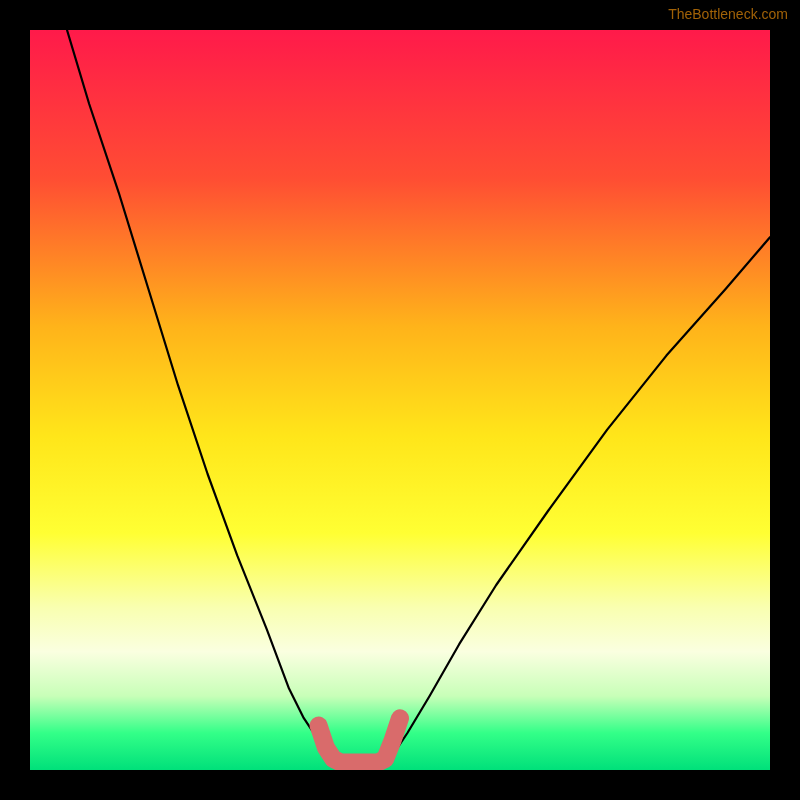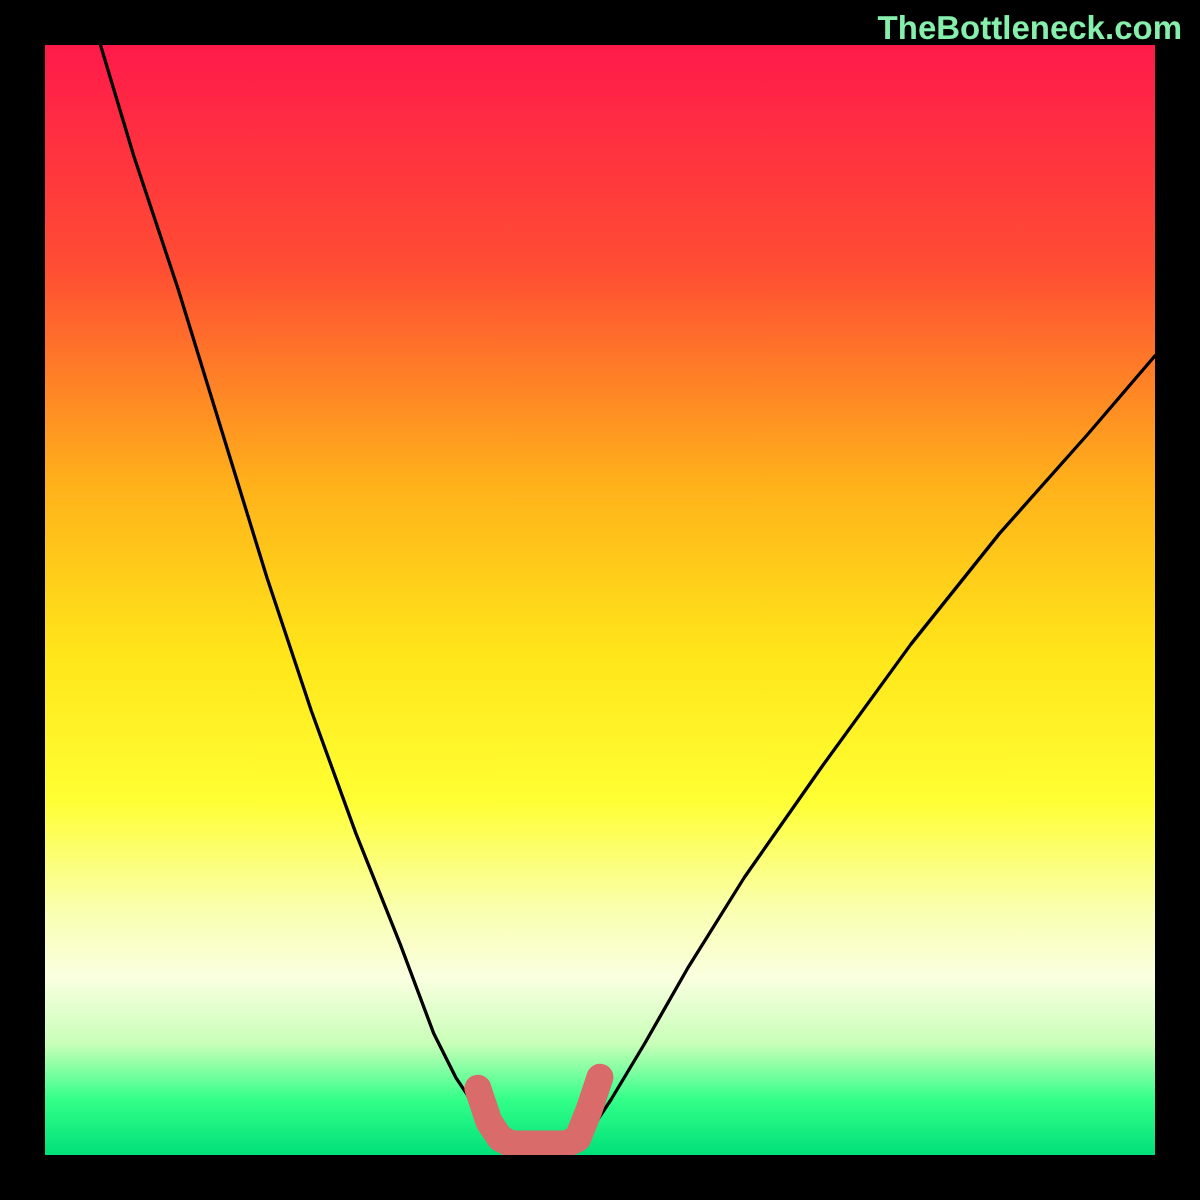--- a/index.html
+++ b/index.html
@@ -8,23 +8,23 @@
     width: 800px;
     height: 800px;
     background: #000;
     position: relative;
     font-family: Arial, sans-serif;
   }
   .watermark {
     position: absolute;
     top: 6px;
     right: 12px;
-    color: #86efac;
-    font-size: 22px;
-    font-weight: 700;
+    color: #a16207;
+    font-size: 14px;
+    font-weight: 400;
     z-index: 10;
   }
   .plot-area {
     position: absolute;
     left: 30px;
     top: 30px;
     width: 740px;
     height: 740px;
   }
   svg {

